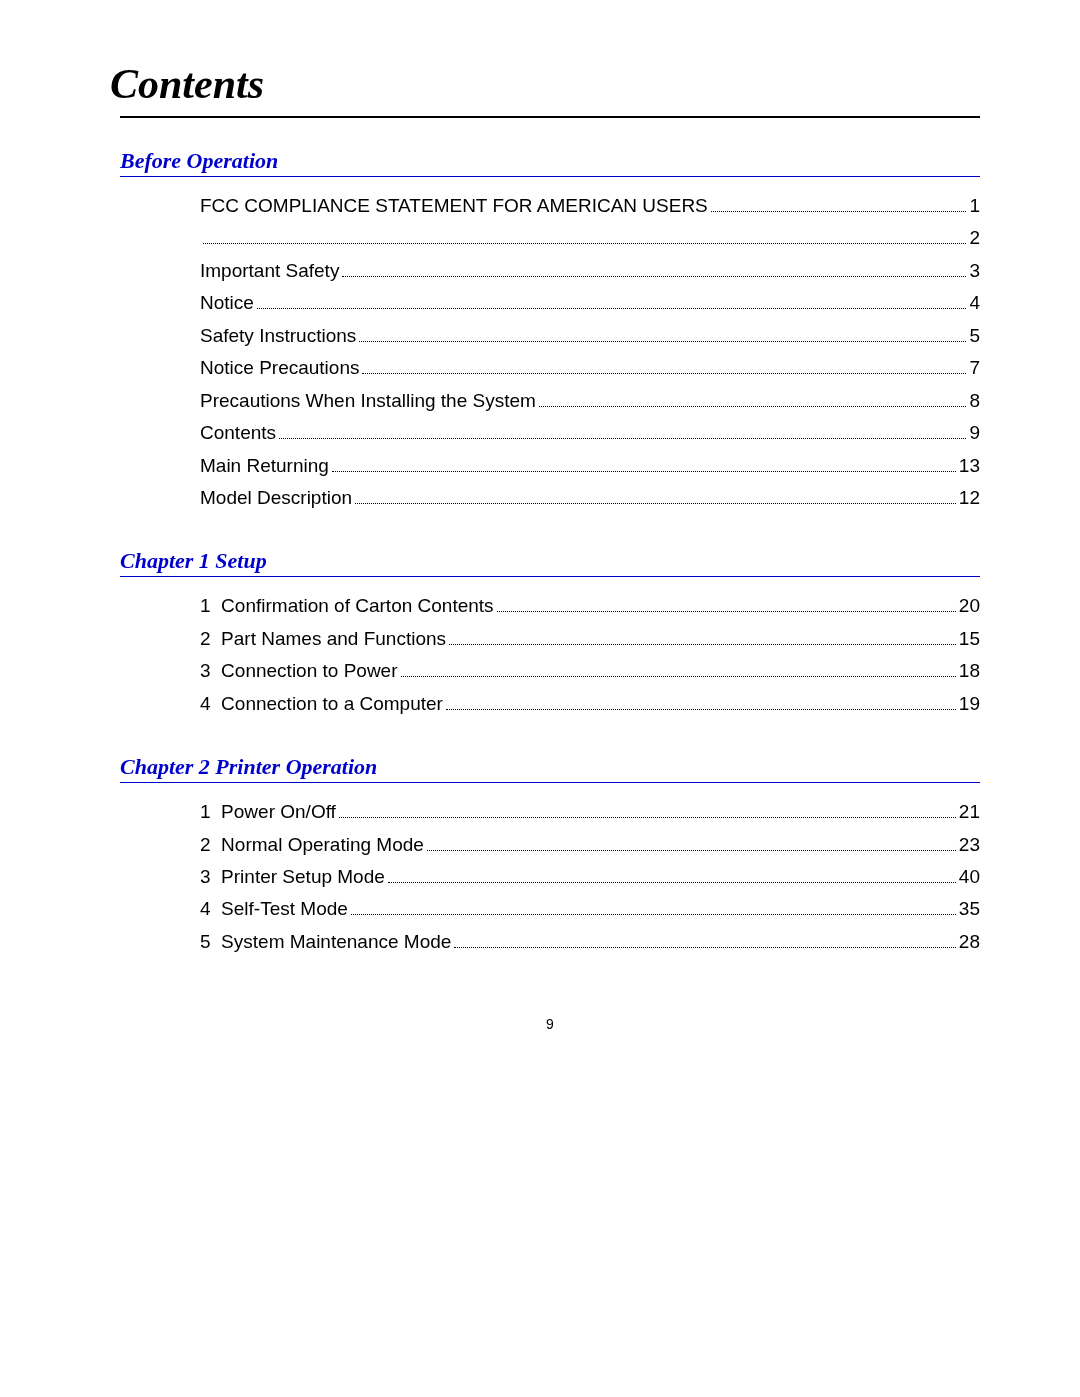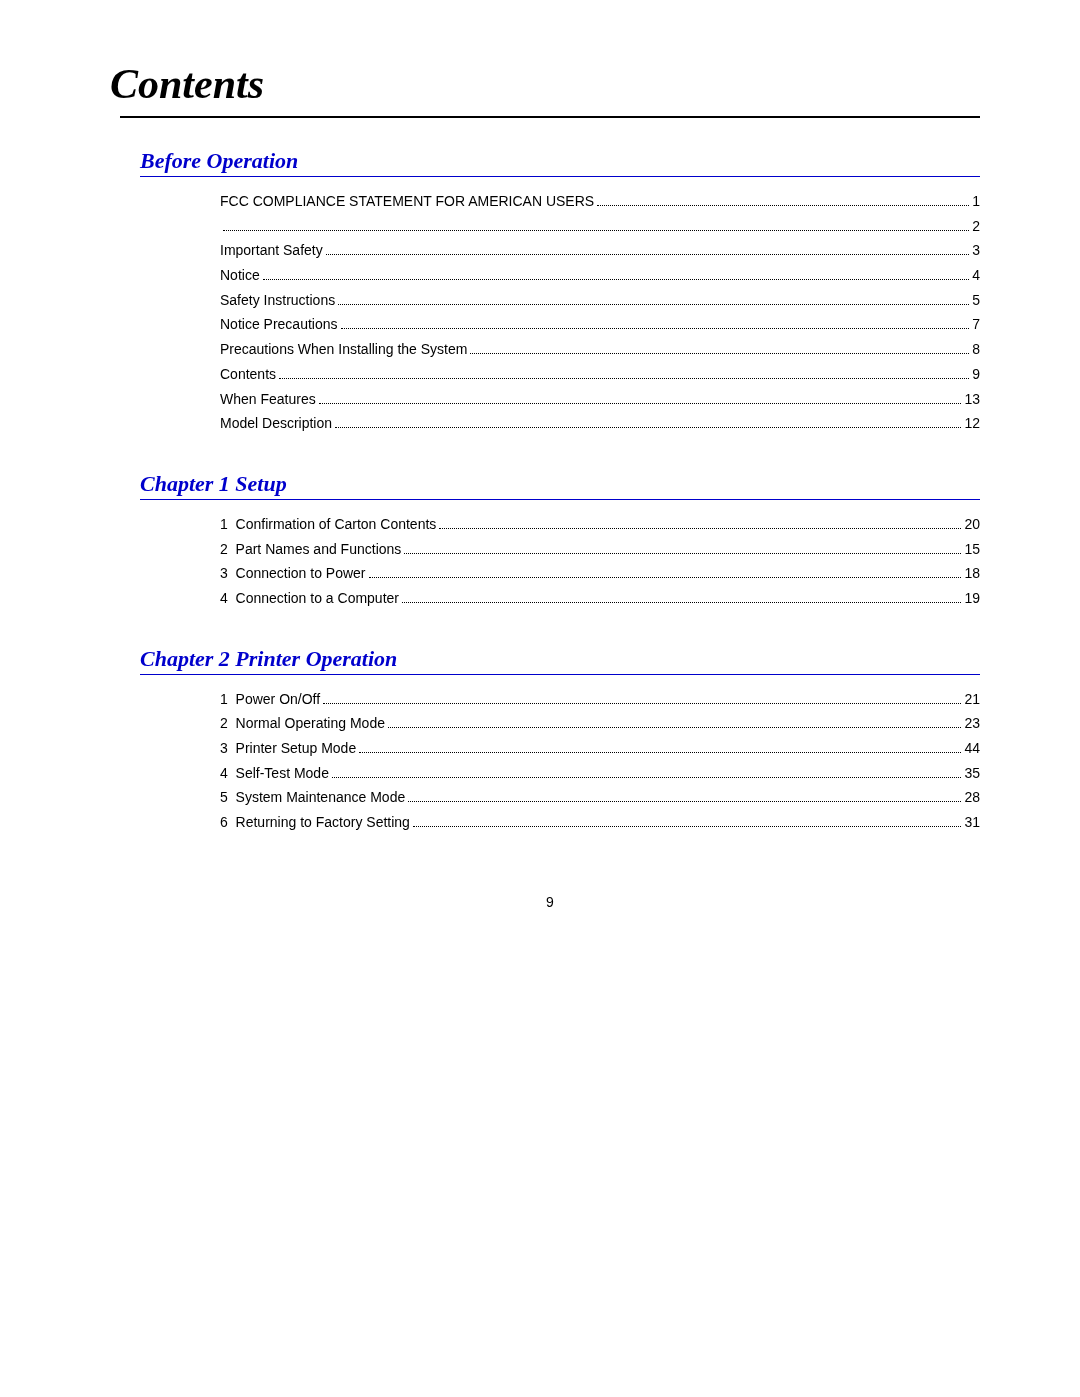--- a/index.html
+++ b/index.html
@@ -46,33 +46,32 @@
 
     .section-heading-underline {
       border: none;
       border-top: 1.5px solid #0000cc;
       margin-bottom: 14px;
       margin-top: 2px;
     }
 
     .toc-section {
       margin-bottom: 36px;
-      margin-left: 20px;
     }
 
     .toc-entries {
       margin-left: 80px;
       margin-top: 8px;
     }
 
     .toc-row {
       display: flex;
       align-items: baseline;
       margin-bottom: 3px;
-      font-size: 14px;
+      font-size: 19px;
       line-height: 1.55;
     }
 
     .toc-row .row-label {
       white-space: nowrap;
     }
 
     .toc-row .row-dots {
       flex: 1;
       margin: 0 3px 2px 3px;
@@ -131,21 +130,21 @@
           <span class="row-label">Precautions When Installing the System</span>
           <span class="row-dots"></span>
           <span class="row-page">8</span>
         </div>
         <div class="toc-row">
           <span class="row-label">Contents</span>
           <span class="row-dots"></span>
           <span class="row-page">9</span>
         </div>
         <div class="toc-row">
-          <span class="row-label">When Features</span>
+          <span class="row-label">Main Returning</span>
           <span class="row-dots"></span>
           <span class="row-page">13</span>
         </div>
         <div class="toc-row">
           <span class="row-label">Model Description</span>
           <span class="row-dots"></span>
           <span class="row-page">12</span>
         </div>
       </div></div>
     <div class="toc-section"><div class="section-heading">Chapter 1  Setup</div><hr class="section-heading-underline"><div class="toc-entries">
@@ -177,33 +176,28 @@
           <span class="row-page">21</span>
         </div>
         <div class="toc-row">
           <span class="row-label">2&nbsp;&nbsp;Normal Operating Mode</span>
           <span class="row-dots"></span>
           <span class="row-page">23</span>
         </div>
         <div class="toc-row">
           <span class="row-label">3&nbsp;&nbsp;Printer Setup Mode</span>
           <span class="row-dots"></span>
-          <span class="row-page">44</span>
+          <span class="row-page">40</span>
         </div>
         <div class="toc-row">
           <span class="row-label">4&nbsp;&nbsp;Self-Test Mode</span>
           <span class="row-dots"></span>
           <span class="row-page">35</span>
         </div>
         <div class="toc-row">
           <span class="row-label">5&nbsp;&nbsp;System Maintenance Mode</span>
           <span class="row-dots"></span>
           <span class="row-page">28</span>
-        </div>
-        <div class="toc-row">
-          <span class="row-label">6&nbsp;&nbsp;Returning to Factory Setting</span>
-          <span class="row-dots"></span>
-          <span class="row-page">31</span>
         </div>
       </div></div>
   </div>
 
 <div class="page-number">9</div>
 
 </body></html>

